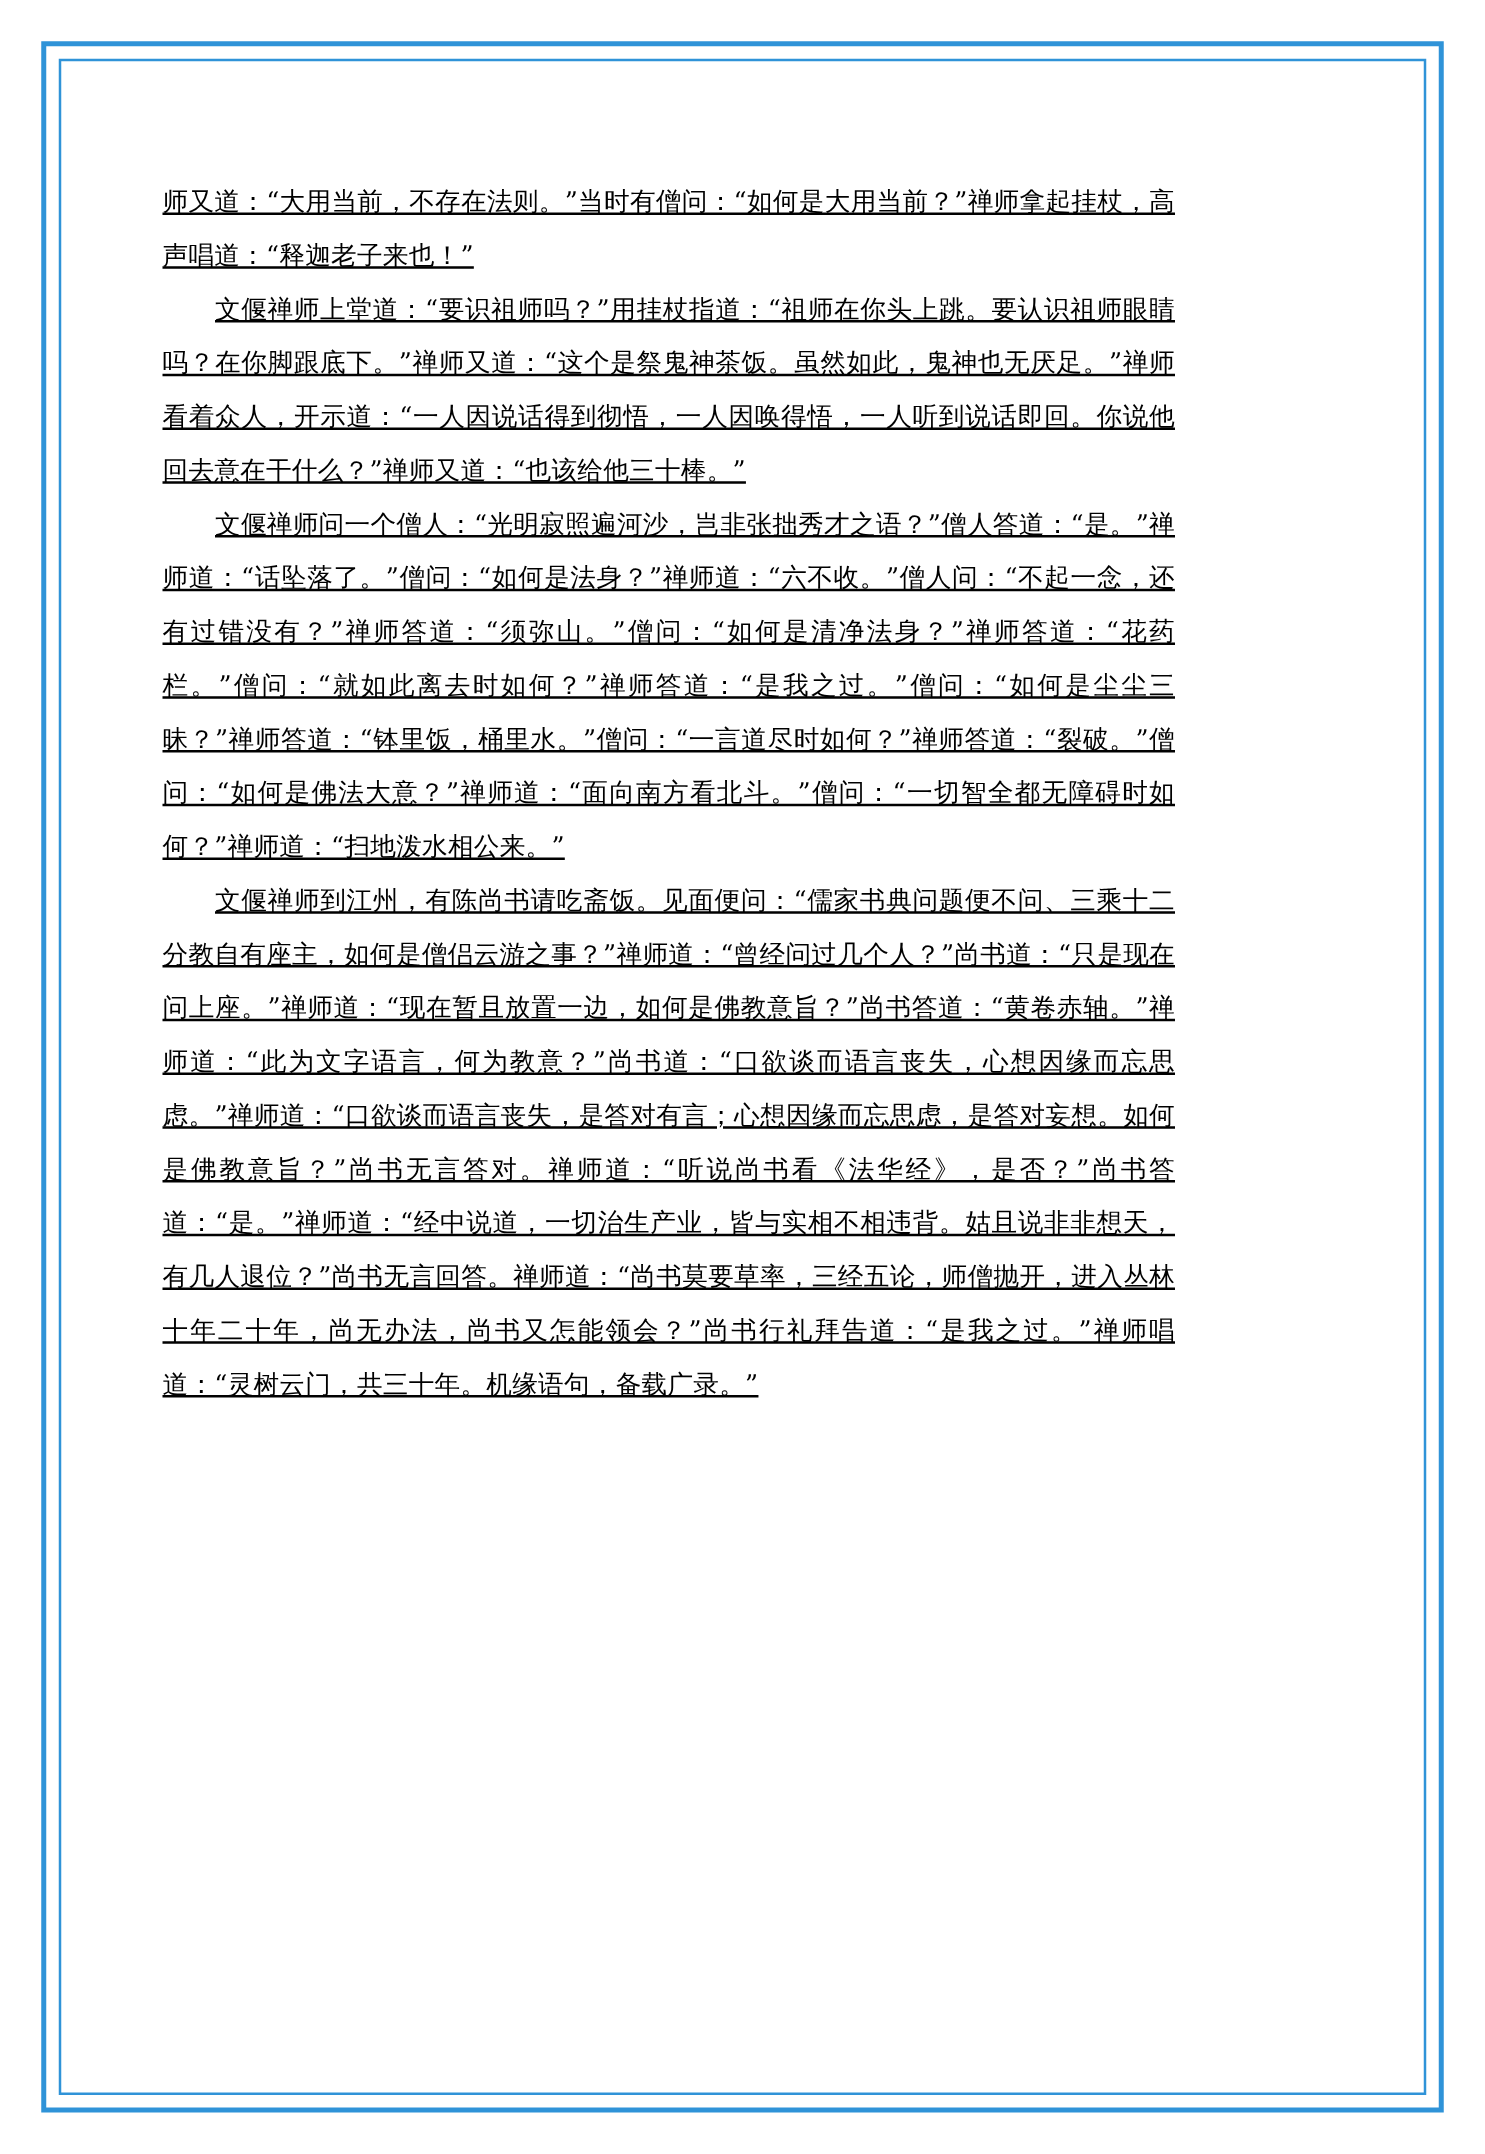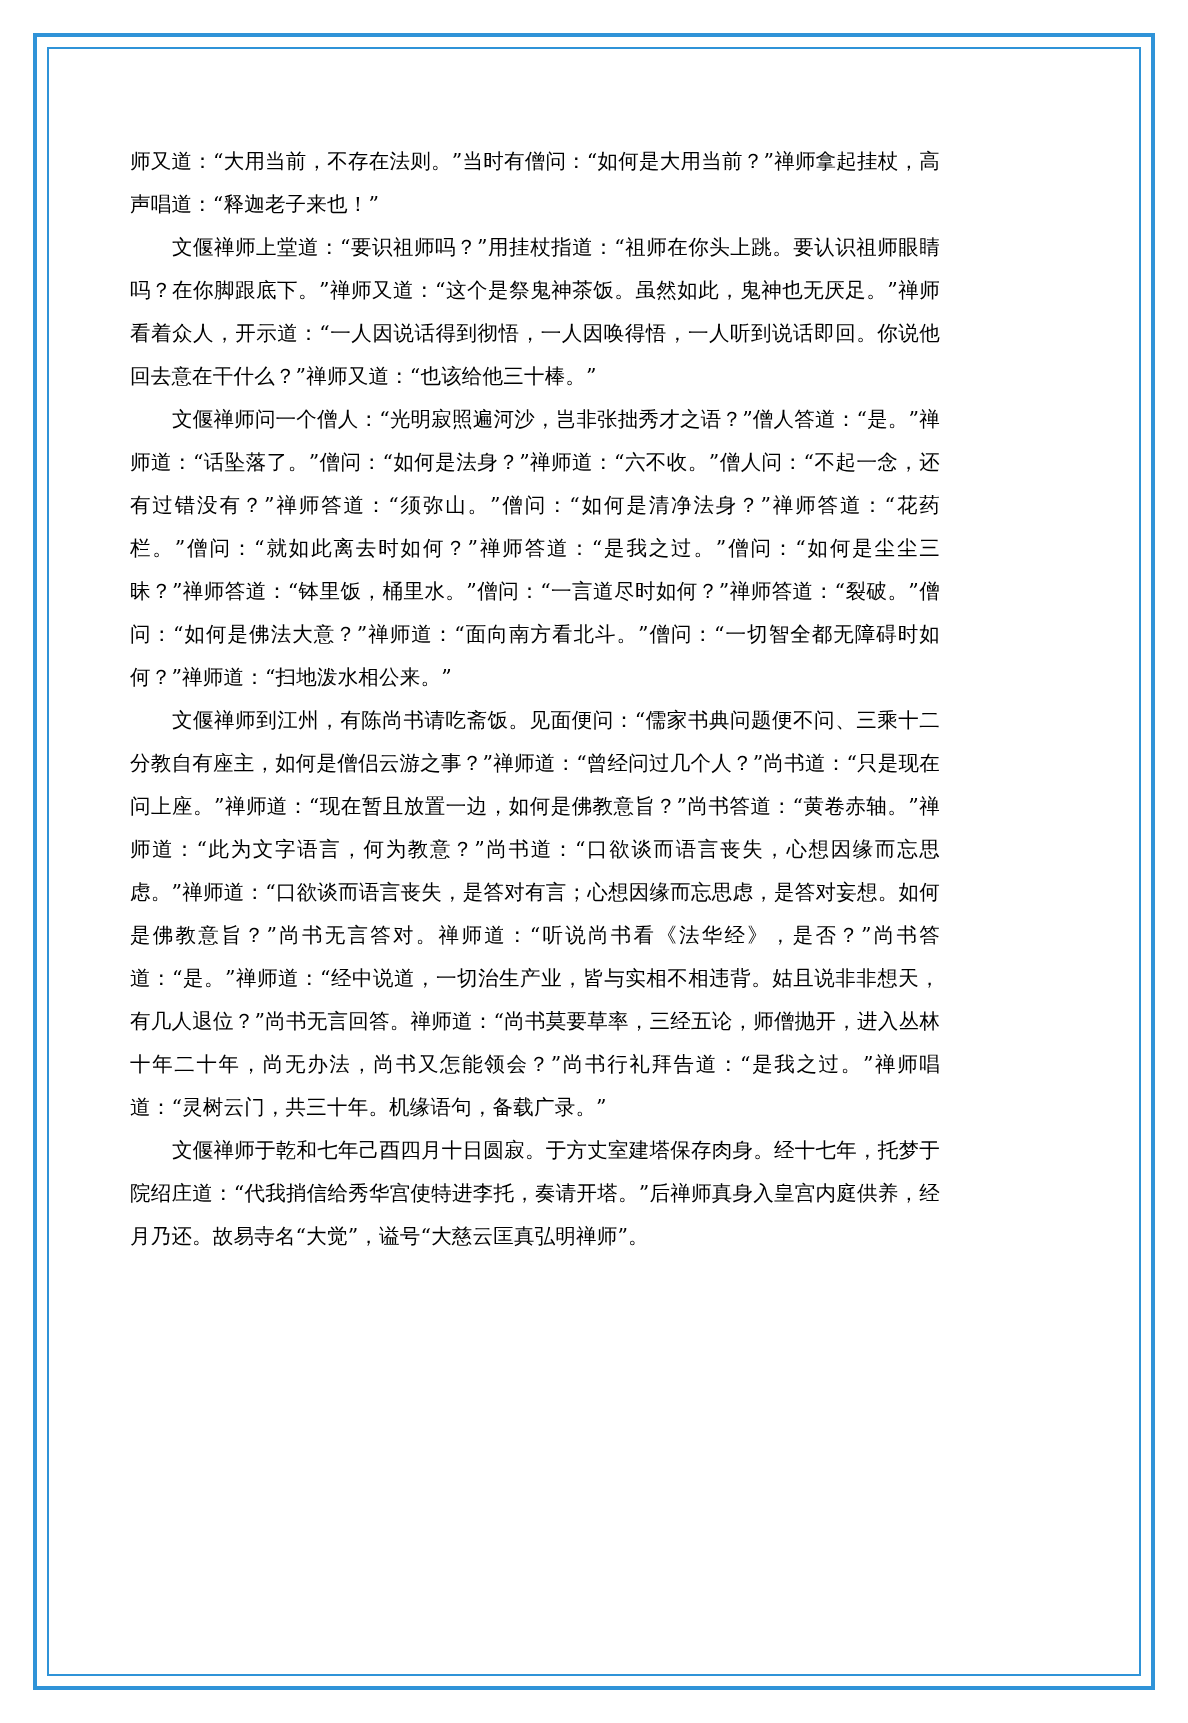--- a/index.html
+++ b/index.html
@@ -43,33 +43,33 @@
   }
   .para {
     font-family: "DejaVu Serif", "Liberation Serif", serif;
     font-size: 20.5px;
     line-height: 43px;
     color: #000000;
     text-align: justify;
     text-justify: inter-character;
     margin: 0;
     letter-spacing: 0.2px;
+    text-decoration: underline;
   }
   .para.indent {
     text-indent: 42px;
   }
 </style>
 </head>
 <body>
 
 <div class="page">
   <div class="frame-outer">
     <div class="frame-inner"></div>
   </div>
 
   <div class="content">
     <p class="para">师又道：“大用当前，不存在法则。”当时有僧问：“如何是大用当前？”禅师拿起挂杖，高声唱道：“释迦老子来也！”</p>
     <p class="para indent">文偃禅师上堂道：“要识祖师吗？”用挂杖指道：“祖师在你头上跳。要认识祖师眼睛吗？在你脚跟底下。”禅师又道：“这个是祭鬼神茶饭。虽然如此，鬼神也无厌足。”禅师看着众人，开示道：“一人因说话得到彻悟，一人因唤得悟，一人听到说话即回。你说他回去意在干什么？”禅师又道：“也该给他三十棒。”</p>
     <p class="para indent">文偃禅师问一个僧人：“光明寂照遍河沙，岂非张拙秀才之语？”僧人答道：“是。”禅师道：“话坠落了。”僧问：“如何是法身？”禅师道：“六不收。”僧人问：“不起一念，还有过错没有？”禅师答道：“须弥山。”僧问：“如何是清净法身？”禅师答道：“花药栏。”僧问：“就如此离去时如何？”禅师答道：“是我之过。”僧问：“如何是尘尘三昧？”禅师答道：“钵里饭，桶里水。”僧问：“一言道尽时如何？”禅师答道：“裂破。”僧问：“如何是佛法大意？”禅师道：“面向南方看北斗。”僧问：“一切智全都无障碍时如何？”禅师道：“扫地泼水相公来。”</p>
     <p class="para indent">文偃禅师到江州，有陈尚书请吃斋饭。见面便问：“儒家书典问题便不问、三乘十二分教自有座主，如何是僧侣云游之事？”禅师道：“曾经问过几个人？”尚书道：“只是现在问上座。”禅师道：“现在暂且放置一边，如何是佛教意旨？”尚书答道：“黄卷赤轴。”禅师道：“此为文字语言，何为教意？”尚书道：“口欲谈而语言丧失，心想因缘而忘思虑。”禅师道：“口欲谈而语言丧失，是答对有言；心想因缘而忘思虑，是答对妄想。如何是佛教意旨？”尚书无言答对。禅师道：“听说尚书看《法华经》，是否？”尚书答道：“是。”禅师道：“经中说道，一切治生产业，皆与实相不相违背。姑且说非非想天，有几人退位？”尚书无言回答。禅师道：“尚书莫要草率，三经五论，师僧抛开，进入丛林十年二十年，尚无办法，尚书又怎能领会？”尚书行礼拜告道：“是我之过。”禅师唱道：“灵树云门，共三十年。机缘语句，备载广录。”</p>
-    <p class="para indent">文偃禅师于乾和七年己酉四月十日圆寂。于方丈室建塔保存肉身。经十七年，托梦于院绍庄道：“代我捎信给秀华宫使特进李托，奏请开塔。”后禅师真身入皇宫内庭供养，经月乃还。故易寺名“大觉”，谥号“大慈云匡真弘明禅师”。</p>
   </div>
 </div>
 
 </body></html>

